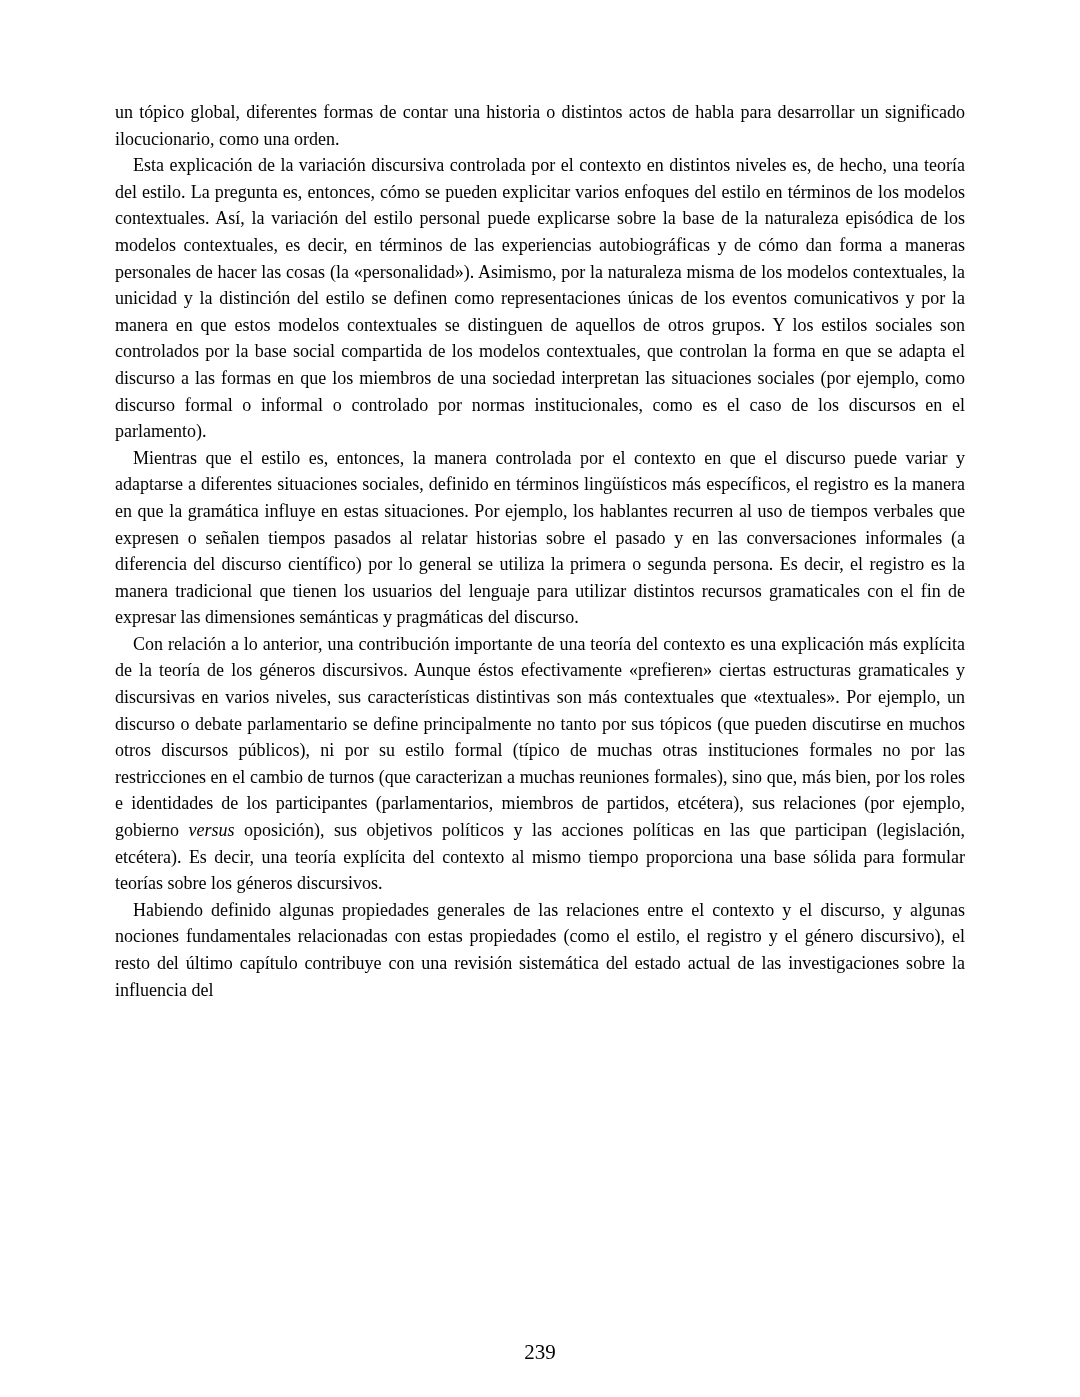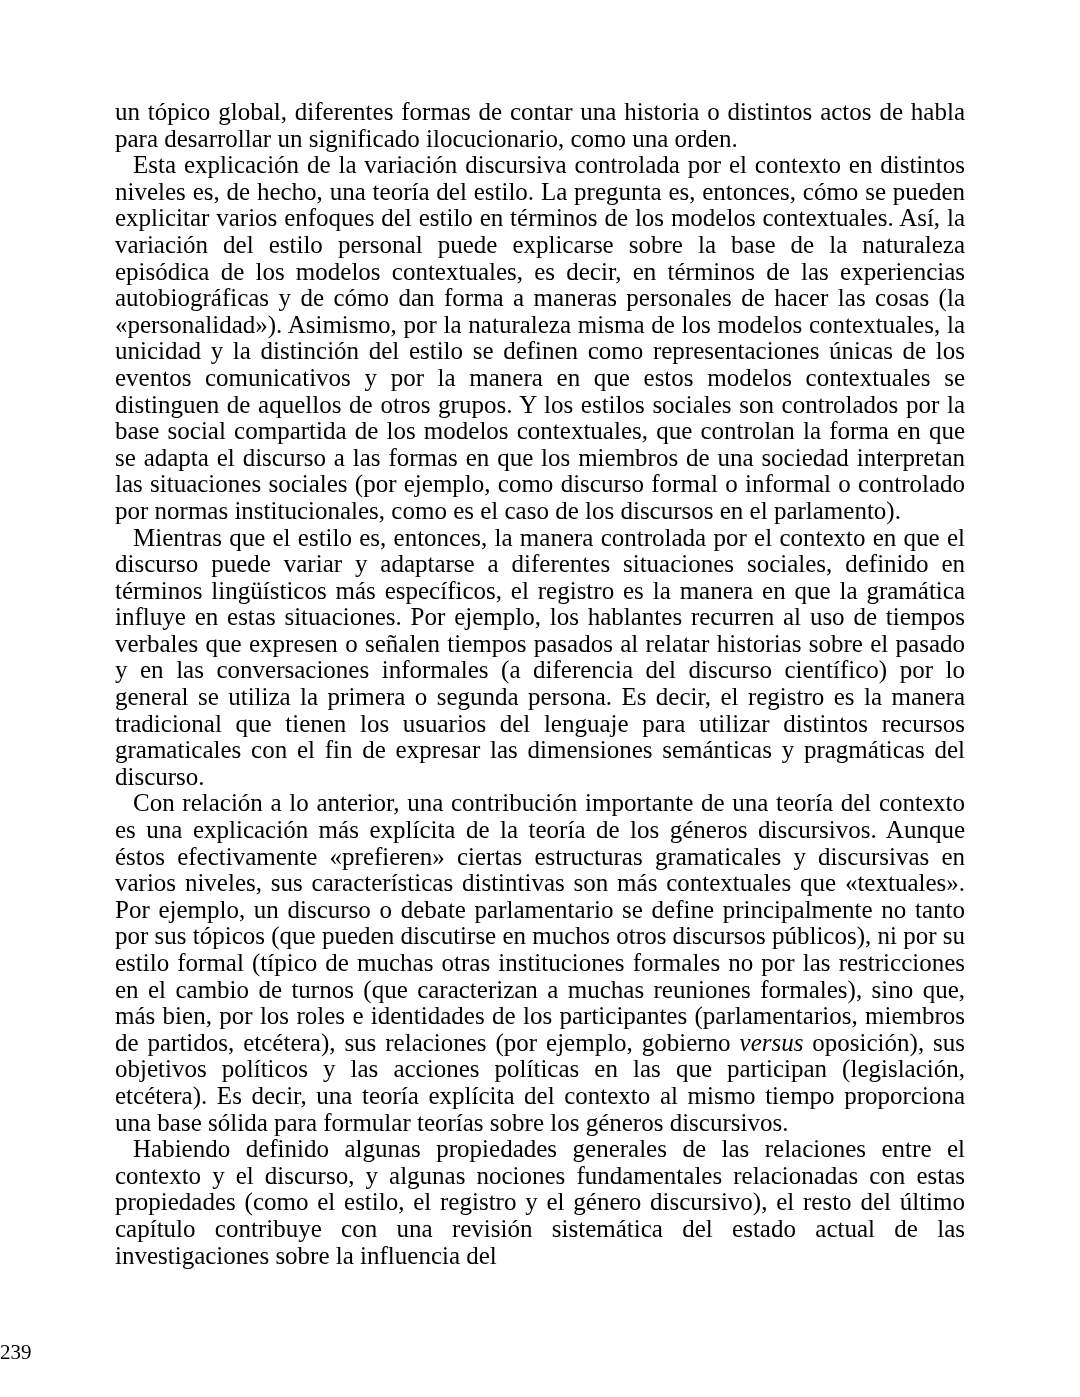--- a/index.html
+++ b/index.html
@@ -19,40 +19,41 @@
     color: #000000;
   }
   .text-block {
     position: absolute;
     left: 115px;
     top: 99px;
     width: 850px;
   }
   .para {
     margin: 0;
-    font-size: 25px;
+    font-size: 18px;
     line-height: 26.6px;
     text-align: justify;
     text-justify: inter-word;
     -webkit-hyphens: none;
     hyphens: none;
     word-spacing: 0px;
     text-indent: 18px;
     color: #000000;
   }
   .para.no-indent {
     text-indent: 0;
   }
   .para em {
   }
   .page-number {
     position: absolute;
     left: 0;
     right: 0;
     top: 1339px;
+    text-align: center;
     font-size: 21px;
     line-height: 26px;
     font-family: "Liberation Serif", "DejaVu Serif", serif;
     color: #000000;
   }
 </style>
 </head>
 <body>
 
 <div class="page">

